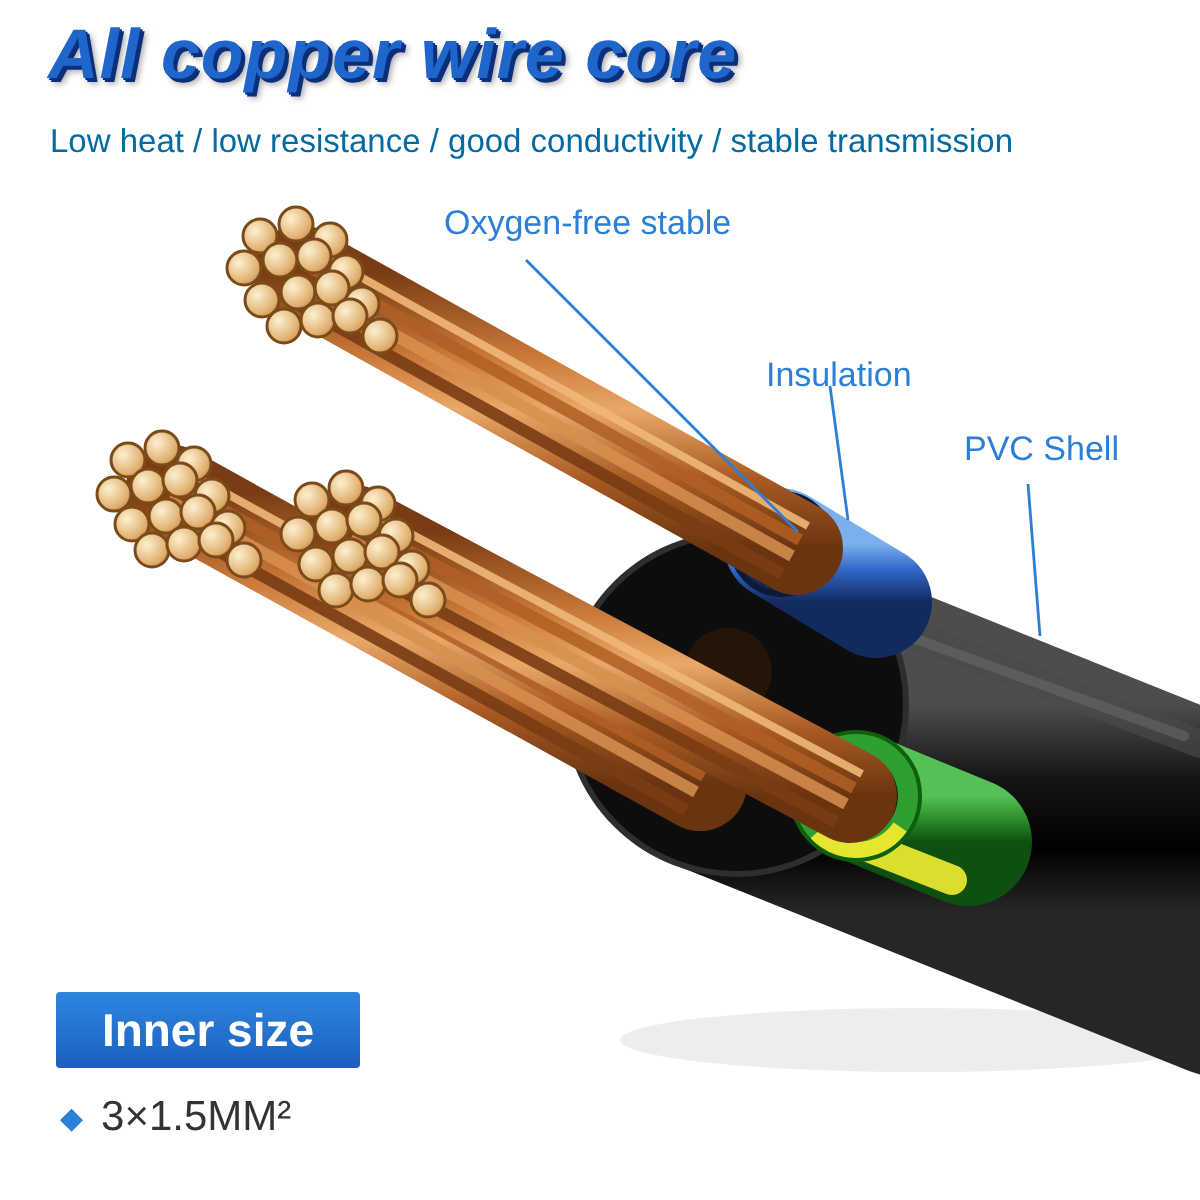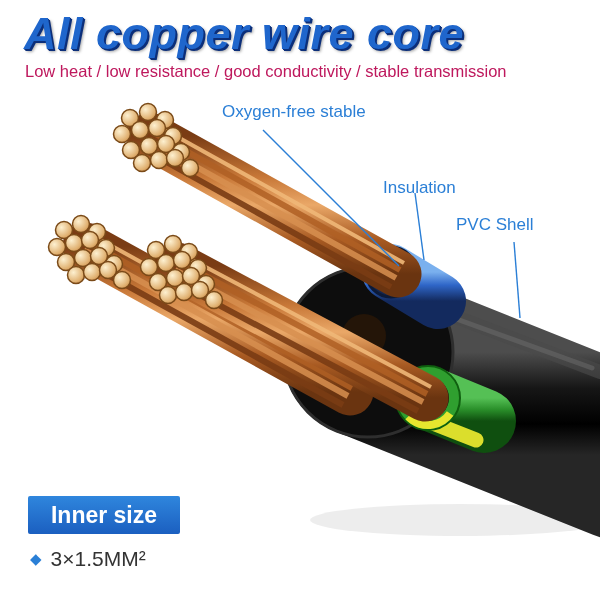--- a/index.html
+++ b/index.html
@@ -3,35 +3,35 @@
 <meta charset="utf-8">
 <style>
   html,body{margin:0;padding:0;background:#fff;}
   .stage{
     position:relative;width:600px;height:600px;overflow:hidden;background:#ffffff;
     font-family:"Liberation Sans", sans-serif;
   }
   .art{position:absolute;left:0;top:0;width:600px;height:600px;}
   .title{
     position:absolute;left:24px;top:8px;
-    font-size:45px;font-weight:800;font-style:italic;letter-spacing:.5px;
+    font-size:35px;font-weight:800;font-style:italic;letter-spacing:.5px;
     color:#1f66cc;
     text-shadow:1px 1px 0 #0c2f7a,2px 2px 0 #0c2f7a,3px 3px 3px rgba(0,0,0,.35);
     white-space:nowrap;
   }
   .subtitle{
     position:absolute;left:25px;top:62px;
-    font-size:16.5px;color:#be185d;font-weight:500;white-space:nowrap;
+    font-size:16.5px;color:#0369a1;font-weight:500;white-space:nowrap;
   }
   .callout{
     position:absolute;color:#2b7fd6;font-size:17px;font-weight:500;white-space:nowrap;
   }
   .c1{left:222px;top:102px;}
   .c2{left:383px;top:178px;}
-  .c3{left:456px;top:215px;}
+  .c3{left:482px;top:215px;}
   .badge{
     position:absolute;left:28px;top:496px;width:152px;height:38px;
     background:linear-gradient(180deg,#2f86dd,#1b5fc0);
     color:#fff;font-size:23px;font-weight:700;
     display:flex;align-items:center;justify-content:center;border-radius:2px;
   }
   .spec{
     position:absolute;left:30px;top:547px;font-size:21px;color:#333;font-weight:500;
     display:flex;align-items:center;gap:9px;
   }

